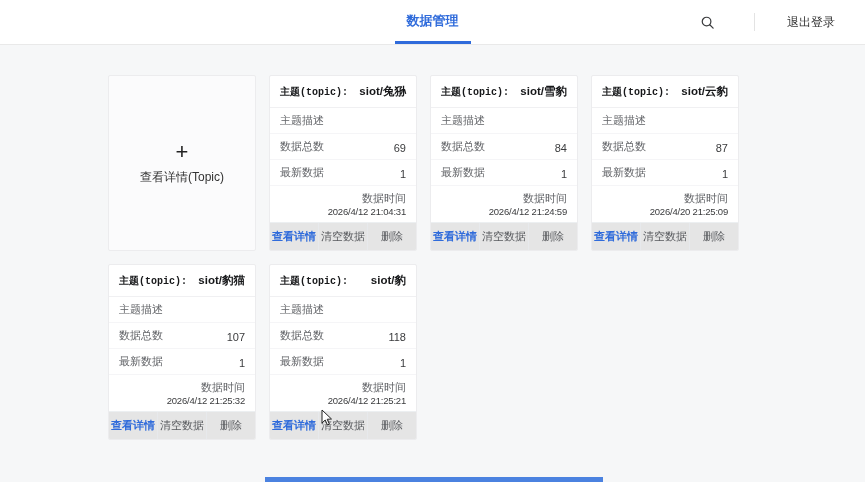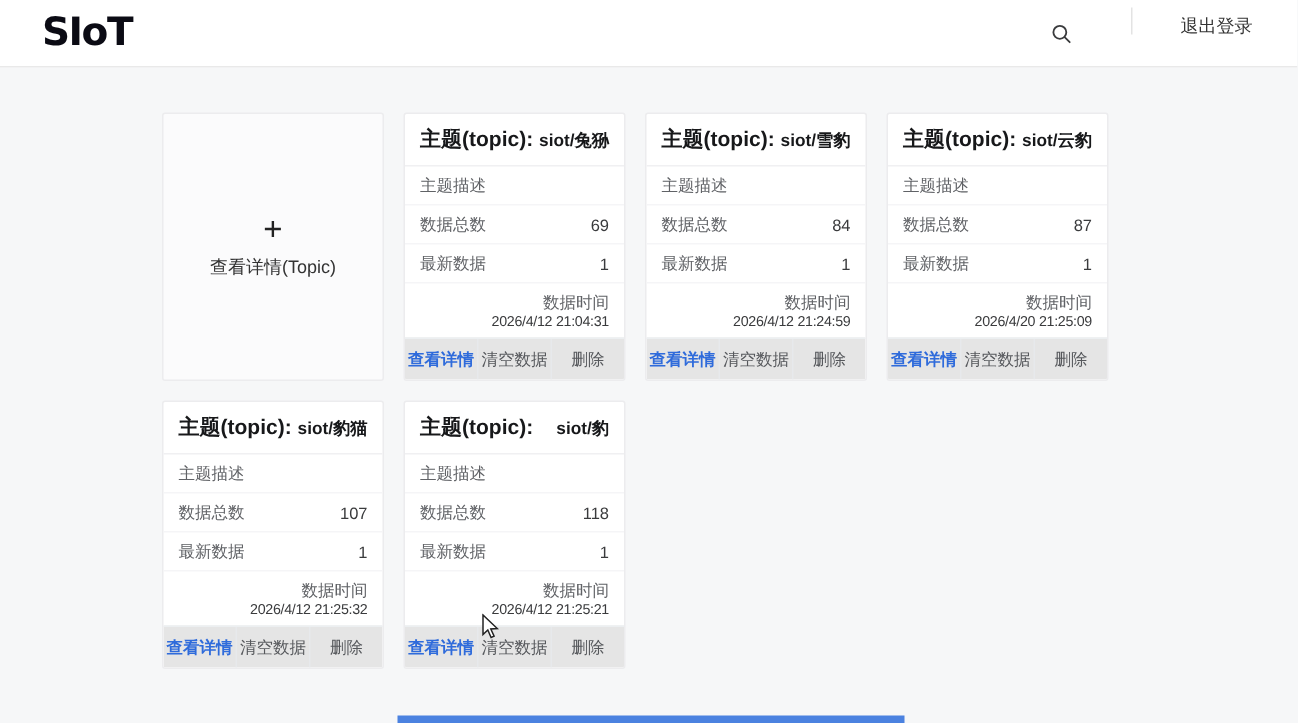--- a/index.html
+++ b/index.html
@@ -18,21 +18,21 @@
   .logo {
     font-weight:800; font-size:26px; color:#0b0b14; letter-spacing:-1px;
     font-family:"DejaVu Sans",sans-serif;
   }
   .center-tab {
     position:absolute; left:50%; top:0; transform:translateX(-50%);
     height:100%; display:flex; align-items:center;
     color:var(--accent,#2f6bdb); font-size:13px; font-weight:700;
     border-bottom:3px solid var(--accent,#2f6bdb); padding:0 12px; cursor:pointer;
   }
-  .header-right { margin-left:auto; display:flex; align-items:flex-start; gap:16px; }
+  .header-right { margin-left:auto; display:flex; align-items:center; gap:16px; }
   .search-btn { width:34px; height:34px; display:flex; align-items:center; justify-content:center; cursor:pointer; }
   .v-sep { width:1px; height:18px; background:#e3e3e3; margin:0 14px; }
   .logout { font-size:12px; color:#333; cursor:pointer; padding:4px 2px; }
 
   
   .main { padding:30px 0 0 108px; }
   .grid { display:grid; grid-template-columns:repeat(4,148px); gap:13px; align-items:stretch; }
 
   .card {
     background:#fff; border:1px solid #ececee; border-radius:2px;
@@ -43,21 +43,21 @@
     display:flex; flex-direction:column; align-items:center; justify-content:center;
     cursor:pointer; gap:6px;
   }
   .new-plus { font-size:22px; font-weight:400; color:#222; line-height:1; }
   .new-label { font-size:12px; color:#333; }
 
   .card-head {
     display:flex; justify-content:space-between; align-items:center;
     padding:8px 10px; border-bottom:1px solid #f0f0f2;
   }
-  .card-head .k { font-size:14px; font-weight:700; color:#17181a; }
+  .card-head .k { font-size:10px; font-weight:700; color:#17181a;font-family:Liberation Mono, monospace; }
   .card-head .v { font-size:11.5px; font-weight:700; color:#17181a; }
 
   .card-body { flex:1; }
   .card-row {
     display:flex; justify-content:space-between; align-items:flex-end;
     padding:5px 10px; border-bottom:1px solid #f5f5f7; min-height:21px;
   }
   .card-row:last-child { border-bottom:none;flex-direction:column; }
   .card-row .label { font-size:11px; color:#606266; }
   .card-row .value { font-size:11px; color:#3a3b3d; }
@@ -77,22 +77,24 @@
   .cursor { position:absolute; left:321px; top:409px; pointer-events:none; }
   .bottom-bar {
     position:absolute; bottom:0; left:265px; width:338px; height:5px;
     background:#4b82e0;
   }
 </style>
 </head>
 <body>
 
 <div class="header">
-  <div class="logo">SIoT</div>
-
+
+  <div class="center-tab">
+    <span>数据管理</span>
+  </div>
 
   <div class="header-right">
     <div class="search-btn">
       <svg width="15" height="15" viewBox="0 0 16 16" fill="none">
         <circle cx="7" cy="7" r="4.6" stroke="#3a3b3d" stroke-width="1.3"></circle>
         <line x1="10.4" y1="10.4" x2="14" y2="14" stroke="#3a3b3d" stroke-width="1.3" stroke-linecap="round"></line>
       </svg>
     </div>
     <div class="v-sep"></div>
     <div class="logout">退出登录</div>

